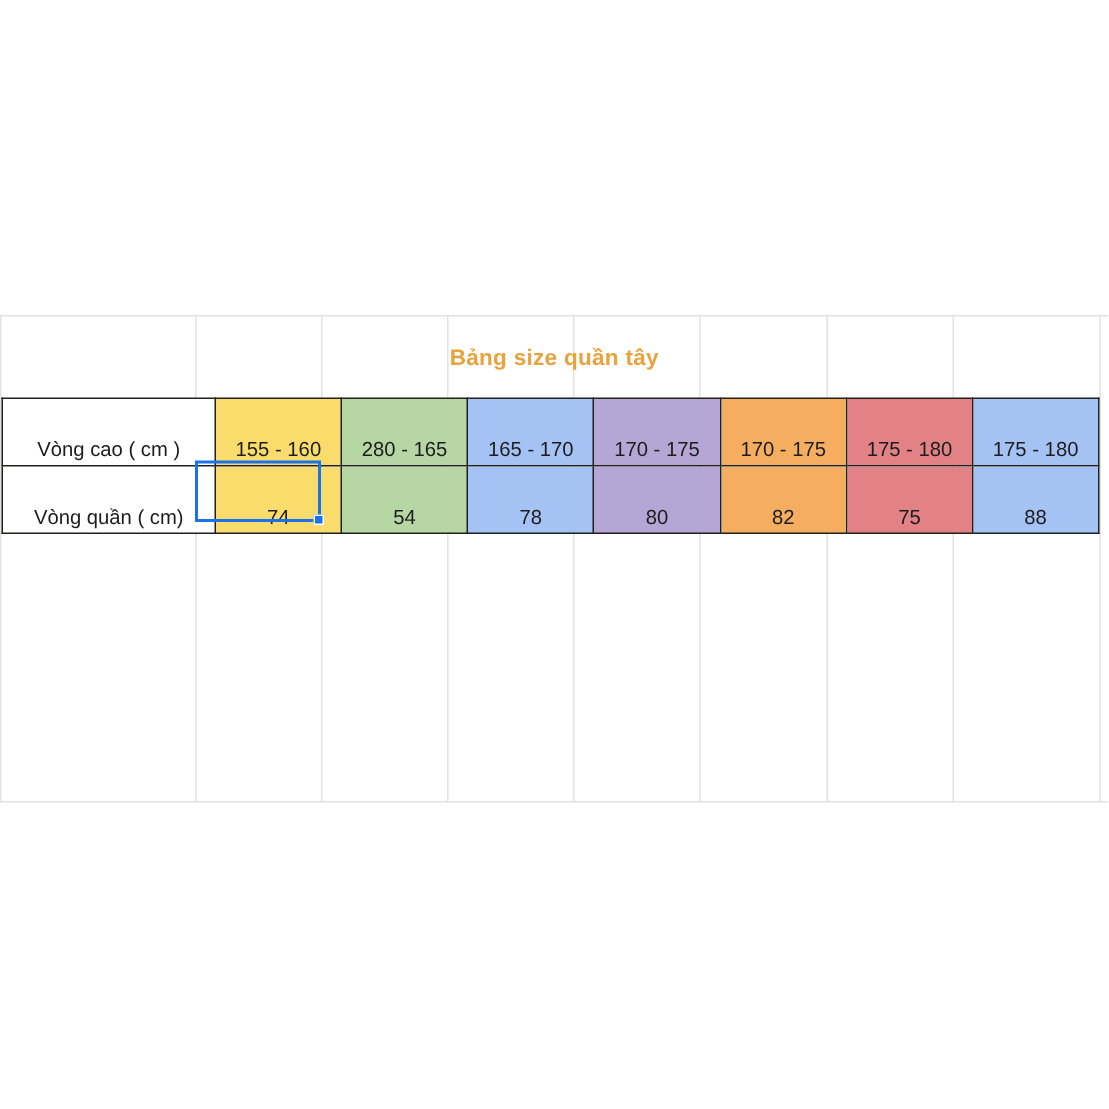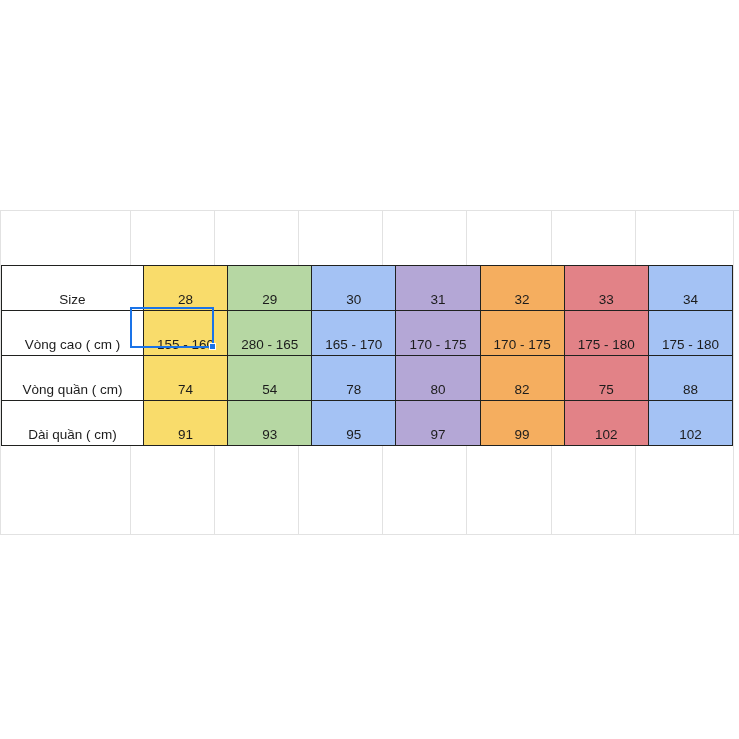--- a/index.html
+++ b/index.html
@@ -126,63 +126,46 @@
     <div class="gridline-v" style="left:130px;"></div>
     <div class="gridline-v" style="left:214px;"></div>
     <div class="gridline-v" style="left:298px;"></div>
     <div class="gridline-v" style="left:382px;"></div>
     <div class="gridline-v" style="left:466px;"></div>
     <div class="gridline-v" style="left:551px;"></div>
     <div class="gridline-v" style="left:635px;"></div>
     <div class="gridline-v" style="left:733px;"></div>
   </div>
 
+  <div id="title-band">
+    <span id="chart-title">Bảng size quần tây</span>
+  </div>
 
   <table id="size-table">
     <tbody>
-      <tr>
-        <td class="rowlabel">Size</td>
-        <td class="c1">28</td>
-        <td class="c2">29</td>
-        <td class="c3">30</td>
-        <td class="c4">31</td>
-        <td class="c5">32</td>
-        <td class="c6">33</td>
-        <td class="c7">34</td>
-      </tr>
       <tr>
         <td class="rowlabel">Vòng cao ( cm )</td>
         <td class="c1">155 - 160</td>
         <td class="c2">280 - 165</td>
         <td class="c3">165 - 170</td>
         <td class="c4">170 - 175</td>
         <td class="c5">170 - 175</td>
         <td class="c6">175 - 180</td>
         <td class="c7">175 - 180</td>
       </tr>
       <tr>
         <td class="rowlabel">Vòng quần ( cm)</td>
         <td class="c1">74</td>
         <td class="c2">54</td>
         <td class="c3">78</td>
         <td class="c4">80</td>
         <td class="c5">82</td>
         <td class="c6">75</td>
         <td class="c7">88</td>
       </tr>
-      <tr>
-        <td class="rowlabel">Dài quần ( cm)</td>
-        <td class="c1">91</td>
-        <td class="c2">93</td>
-        <td class="c3">95</td>
-        <td class="c4">97</td>
-        <td class="c5">99</td>
-        <td class="c6">102</td>
-        <td class="c7">102</td>
-      </tr>
     </tbody>
   </table>
 
   <div id="selection">
     <div id="selection-handle"></div>
   </div>
 
 </div>
 
 </body></html>

